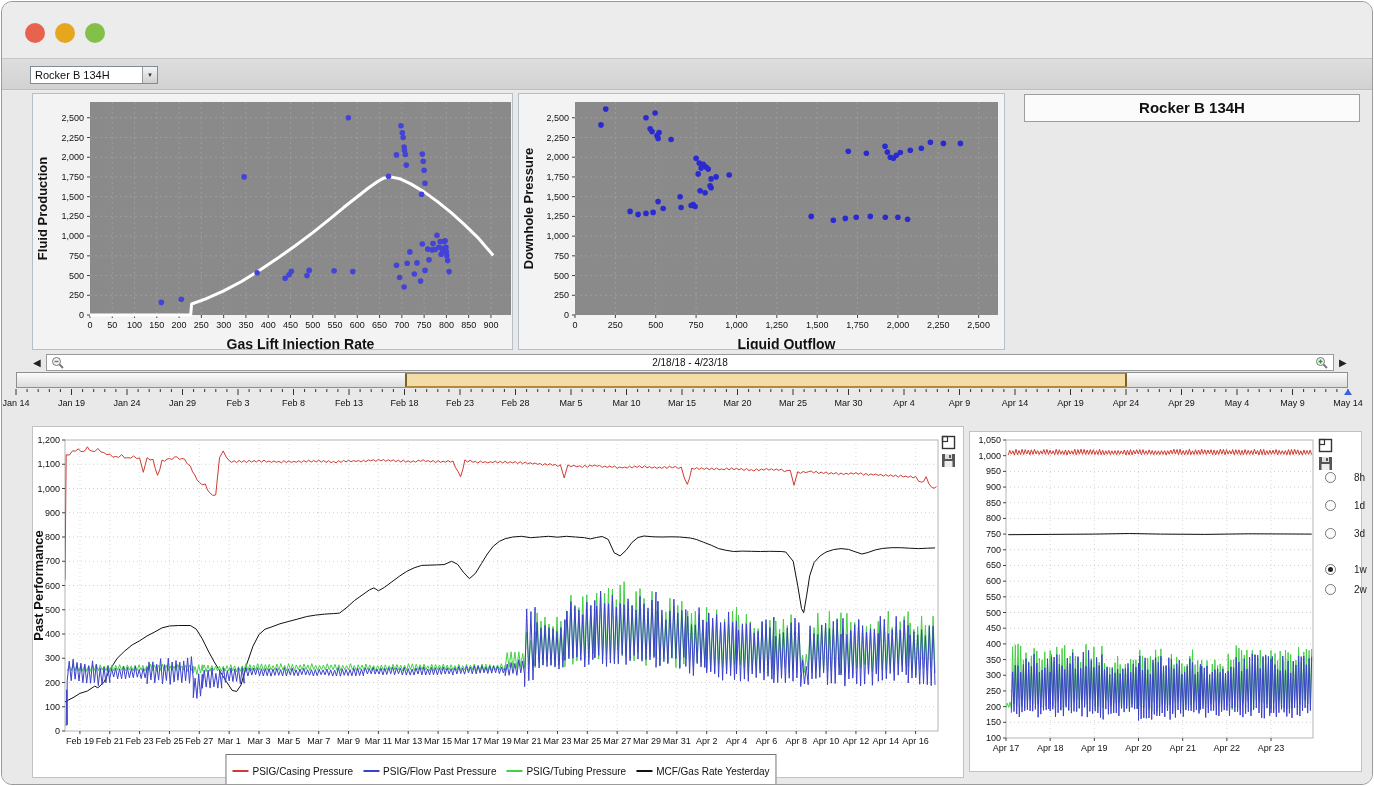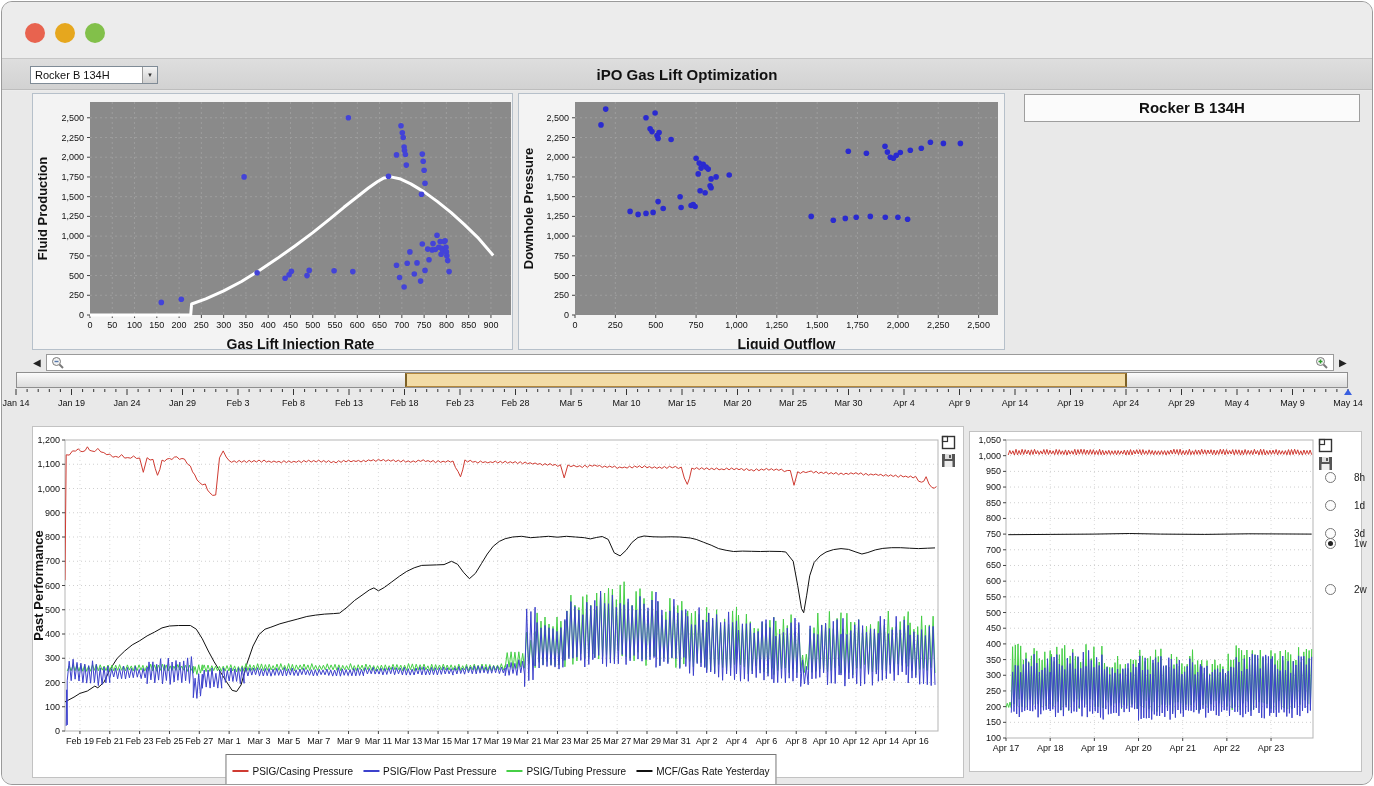--- a/index.html
+++ b/index.html
@@ -39,21 +39,20 @@
 <body>
 
 <div class="window">
   <div class="titlebar">
     <span class="tl" id="tl-close" style="left: 23px; background: rgb(232, 99, 79);"></span>
     <span class="tl" id="tl-min" style="left: 53px; background: rgb(230, 167, 30);"></span>
     <span class="tl" id="tl-max" style="left: 83px; background: rgb(130, 192, 74);"></span>
   </div>
 
   <div class="toolbar">
-    <div class="app-title">iPO Gas Lift Optimization</div>
     <div class="well-select">
       <span class="ws-text">Rocker B 134H</span>
       <span class="ws-btn">▼</span>
     </div>
   </div>
 
   <div class="main">
 
     <div class="panel" style="left:30px;top:2px;width:481px;height:257px">
       <svg id="chart-gas_lift_scatter" width="479" height="255">
@@ -332,20 +331,21 @@
           <text x="267.5" y="255" font-size="14" font-weight="bold" fill="#111" text-anchor="middle">Liquid Outflow</text>
           <text x="14" y="114.5" font-size="13" font-weight="bold" fill="#111" text-anchor="middle" transform="rotate(-90 14 114.5)">Downhole Pressure</text>
         </svg>
     </div>
 
     <div class="well-name-box">Rocker B 134H</div>
 
     <div class="tl-header">
       <span class="tl-arrow" style="left:31px">◀</span>
       <div class="tl-bar">
+        <span class="tl-range">2/18/18 - 4/23/18</span>
         <span class="mag" style="left:4px">
           <svg width="14" height="14" viewBox="0 0 14 14">
               <circle cx="5.5" cy="5.5" r="4" fill="#f2f2f2" stroke="#7a7a7a"></circle>
               <line x1="3.5" y1="5.5" x2="7.5" y2="5.5" stroke="#5577aa" stroke-width="1.4"></line>
               <line x1="8.5" y1="8.5" x2="12" y2="12" stroke="#7a7a7a" stroke-width="2"></line>
             </svg>
         </span>
         <span class="mag" style="right:4px">
           <svg width="14" height="14" viewBox="0 0 14 14">
               <circle cx="5.5" cy="5.5" r="4" fill="#f2f2f2" stroke="#7a7a7a"></circle>
@@ -793,21 +793,21 @@
           <span class="rlabel">8h</span>
         </label>
       <label class="radio" style="top:68px">
           <span class="rb"></span>
           <span class="rlabel">1d</span>
         </label>
       <label class="radio" style="top:96px">
           <span class="rb"></span>
           <span class="rlabel">3d</span>
         </label>
-      <label class="radio" style="top:106px">
+      <label class="radio" style="top:132px">
           <span class="rb checked"></span>
           <span class="rlabel">1w</span>
         </label>
       <label class="radio" style="top:152px">
           <span class="rb"></span>
           <span class="rlabel">2w</span>
         </label>
     </div>
 
   </div>

